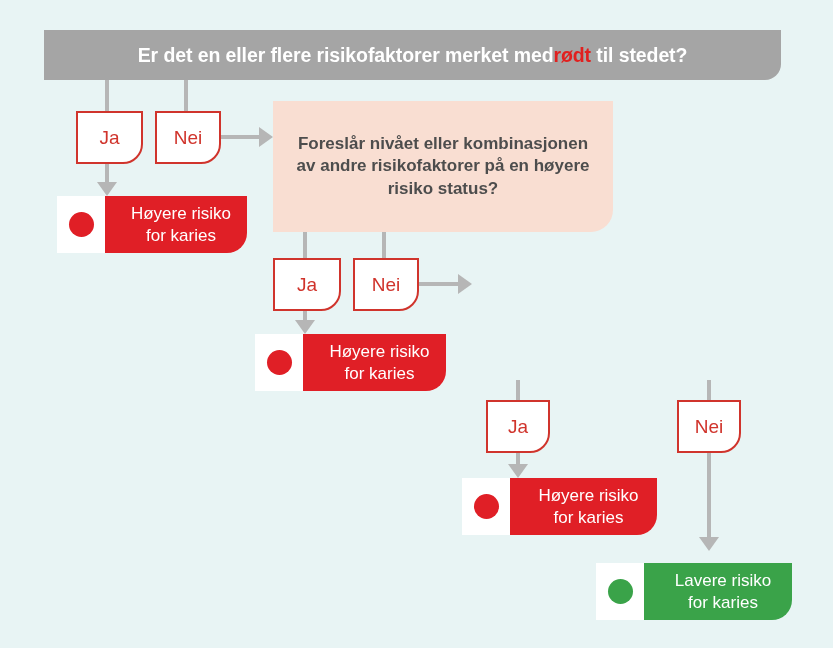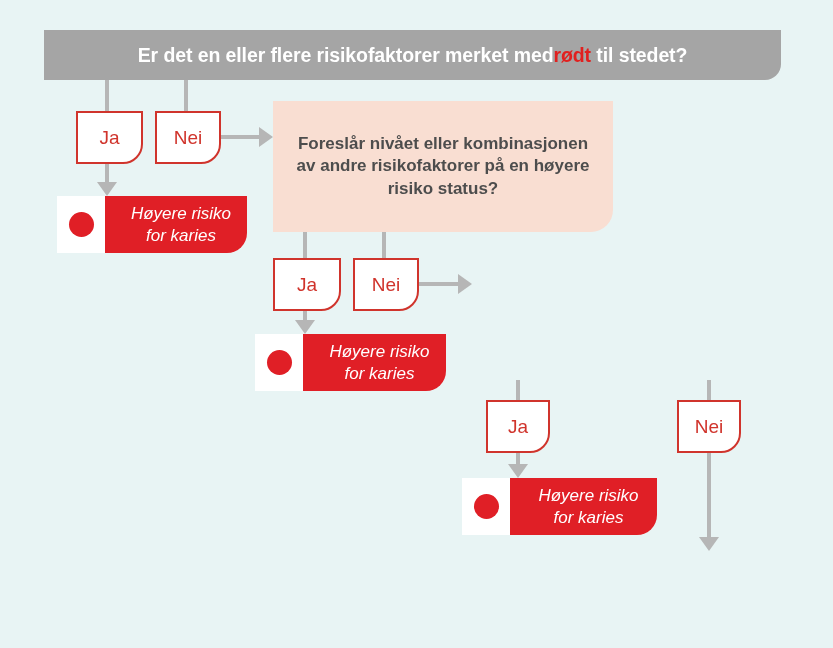--- a/index.html
+++ b/index.html
@@ -115,21 +115,20 @@
     flex: 1 1 auto;
     display: flex;
     align-items: center;
     justify-content: center;
     color: #ffffff;
     font-size: 17px;
     font-weight: normal;
     line-height: 1.25;
     text-align: center;
     padding: 0 12px 0 22px;
-    font-style: italic;
   }
   .outcome.red { background: #e01f26; }
   .outcome.red .dot { background: #e01f26; }
   .outcome.green { background: #3aa349; }
   .outcome.green .dot { background: #3aa349; }
 
   #outcome-1 { left: 57px;  top: 196px; width: 190px; height: 57px; }
   #outcome-2 { left: 255px; top: 334px; width: 191px; height: 57px; }
   #outcome-3 { left: 462px; top: 478px; width: 195px; height: 57px; }
   #outcome-4 { left: 596px; top: 563px; width: 196px; height: 57px; }
@@ -238,14 +237,20 @@
     <div class="otext">Høyere risiko for karies</div>
   </div>
 
   <div class="outcome red" id="outcome-3">
     <div class="swatch">
       <div class="dot"></div>
     </div>
     <div class="otext">Høyere risiko for karies</div>
   </div>
 
+  <div class="outcome green" id="outcome-4">
+    <div class="swatch">
+      <div class="dot"></div>
+    </div>
+    <div class="otext">Lavere risiko for karies</div>
+  </div>
 
 </div>
 
 </body></html>

